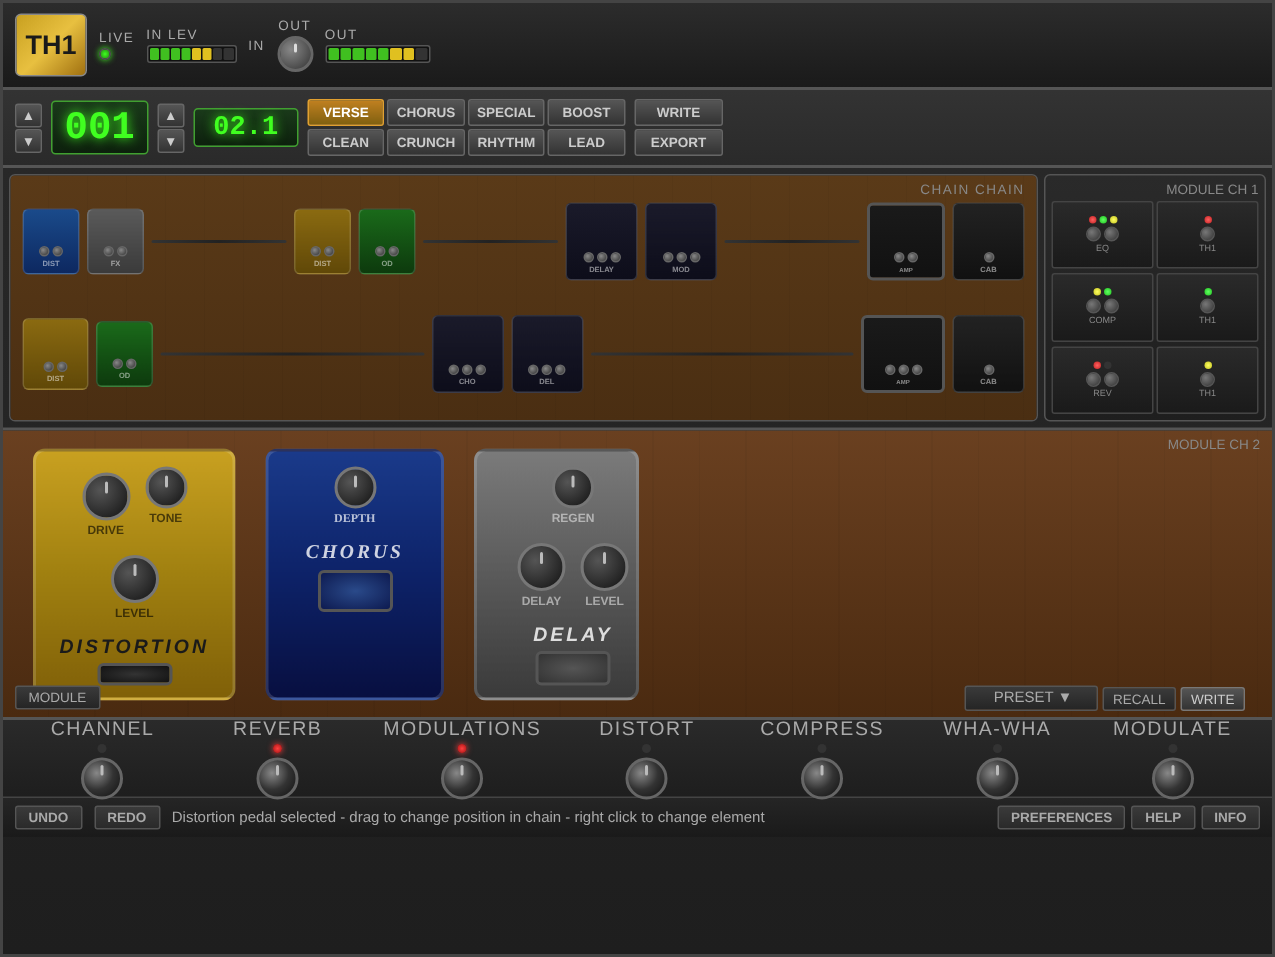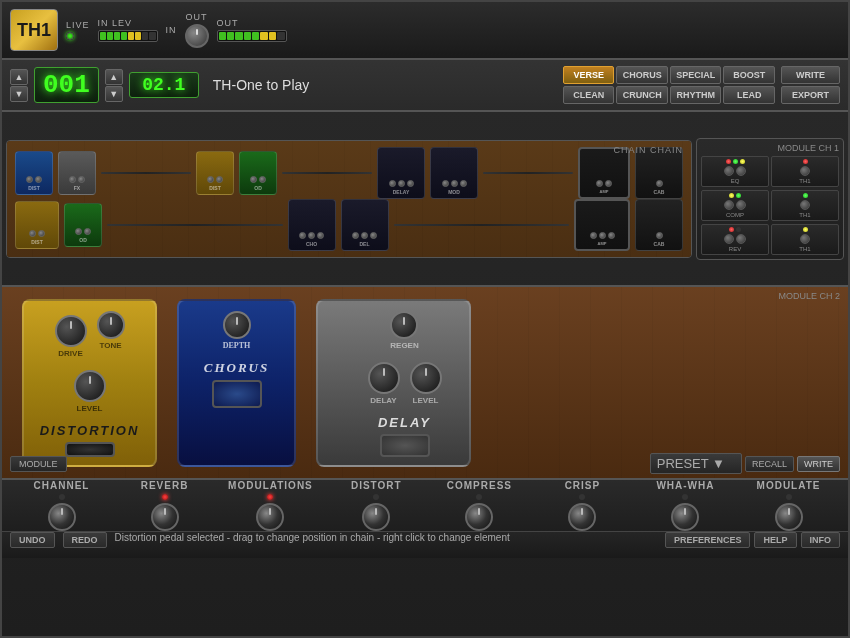--- a/index.html
+++ b/index.html
@@ -361,21 +361,21 @@
     }
 
     .large-pedal.chorus {
       width: 119px;
       height: 168px;
       background: linear-gradient(180deg, #1a3a8a, #0d2268, #080f40);
       font-family: Liberation Serif, serif;
     }
 
     .large-pedal.delay {
-      width: 155px;
+      width: 110px;
       height: 168px;
       background: linear-gradient(180deg, #7a7a7a, #5a5a5a, #3a3a3a);
       padding-left: 30px;
     }
 
     .large-pedal-name {
       font-size: 13px;
       font-weight: 900;
       color: rgba(255,255,255,0.8);
       text-transform: uppercase;
@@ -458,25 +458,25 @@
       display: flex;
       flex-direction: column;
       align-items: center;
       gap: 3px;
       padding: 4px 12px;
       cursor: pointer;
       flex: 1;
     }
 
     .channel-btn-label {
-      font-size: 10px;
+      font-size: 13px;
       color: #aaa;
       text-transform: uppercase;
       letter-spacing: 1px;
-      font-weight: bold;
+      font-weight: normal;
     }
 
     .channel-btn-led {
       width: 6px;
       height: 6px;
       border-radius: 50%;
       background: #333;
     }
 
     .channel-btn-led.active {
@@ -504,21 +504,21 @@
       height: 7px;
       background: #bbb;
       border-radius: 1px;
     }
 
     
     .status-bar {
       height: 26px;
       background: linear-gradient(180deg, #252525, #1a1a1a);
       display: flex;
-      align-items: flex-start;
+      align-items: center;
       padding: 0 8px;
       gap: 8px;
     }
 
     .status-btn {
       background: linear-gradient(180deg, #3a3a3a, #2a2a2a);
       border: 1px solid #555;
       border-radius: 2px;
       color: #aaa;
       font-size: 9px;
@@ -536,24 +536,24 @@
     .status-right {
       display: flex;
       gap: 4px;
     }
 
     
     .module-preset-bar {
       position: absolute;
       bottom: 4px;
       left: 8px;
-      right: 8px;
+      right: 18px;
       display: flex;
       justify-content: space-between;
-      align-items: center;
+      align-items: flex-start;
       z-index: 2;
     }
 
     .module-btn {
       background: linear-gradient(180deg, #3a3a3a, #252525);
       border: 1px solid #555;
       border-radius: 2px;
       color: #aaa;
       font-size: 9px;
       padding: 2px 8px;
@@ -564,22 +564,22 @@
       display: flex;
       gap: 3px;
       align-items: center;
     }
 
     .preset-dropdown {
       background: linear-gradient(180deg, #3a3a3a, #252525);
       border: 1px solid #555;
       border-radius: 2px;
       color: #aaa;
-      font-size: 13px;
-      padding: 2px 16px 2px 6px;
+      font-size: 10px;
+      padding: 2px 16px 2px 18px;
       cursor: pointer;
       position: relative;
     }
 
     .recall-btn {
       background: linear-gradient(180deg, #3a3a3a, #252525);
       border: 1px solid #555;
       border-radius: 2px;
       color: #aaa;
       font-size: 9px;
@@ -595,21 +595,20 @@
       font-size: 9px;
       padding: 2px 6px;
       cursor: pointer;
     }
 
     .top-chains {
       display: flex;
       height: 165px;
       margin: 4px;
       gap: 4px;
-      align-items: center;
     }
 
     .chain-left {
       flex: 1;
       background: linear-gradient(180deg, #3a2a1a, #2a1a0a);
       border-radius: 4px;
       position: relative;
       overflow: hidden;
       border: 1px solid #555;
     }
@@ -837,21 +836,20 @@
     <div class="preset-nav">
       <div class="nav-btn">▲</div>
       <div class="nav-btn">▼</div>
     </div>
     <div class="preset-num">001</div>
     <div style="display:flex; flex-direction:column; gap:1px;">
       <div class="nav-btn">▲</div>
       <div class="nav-btn">▼</div>
     </div>
     <div class="preset-num2">02.1</div>
-    <div class="preset-name">TH-One to Play</div>
 
     <div class="tag-buttons">
       <button class="tag-btn active">VERSE</button>
       <button class="tag-btn">CHORUS</button>
       <button class="tag-btn">SPECIAL</button>
       <button class="tag-btn">BOOST</button>
       <button class="tag-btn">CLEAN</button>
       <button class="tag-btn">CRUNCH</button>
       <button class="tag-btn">RHYTHM</button>
       <button class="tag-btn">LEAD</button>
@@ -1139,25 +1137,20 @@
       <span class="channel-btn-label">DISTORT</span>
       <div class="channel-btn-led"></div>
       <div class="channel-btn-knob"></div>
     </div>
     <div class="channel-btn">
       <span class="channel-btn-label">COMPRESS</span>
       <div class="channel-btn-led"></div>
       <div class="channel-btn-knob"></div>
     </div>
     <div class="channel-btn">
-      <span class="channel-btn-label">CRISP</span>
-      <div class="channel-btn-led"></div>
-      <div class="channel-btn-knob"></div>
-    </div>
-    <div class="channel-btn">
       <span class="channel-btn-label">WHA-WHA</span>
       <div class="channel-btn-led"></div>
       <div class="channel-btn-knob"></div>
     </div>
     <div class="channel-btn">
       <span class="channel-btn-label">MODULATE</span>
       <div class="channel-btn-led"></div>
       <div class="channel-btn-knob"></div>
     </div>
   </div>

